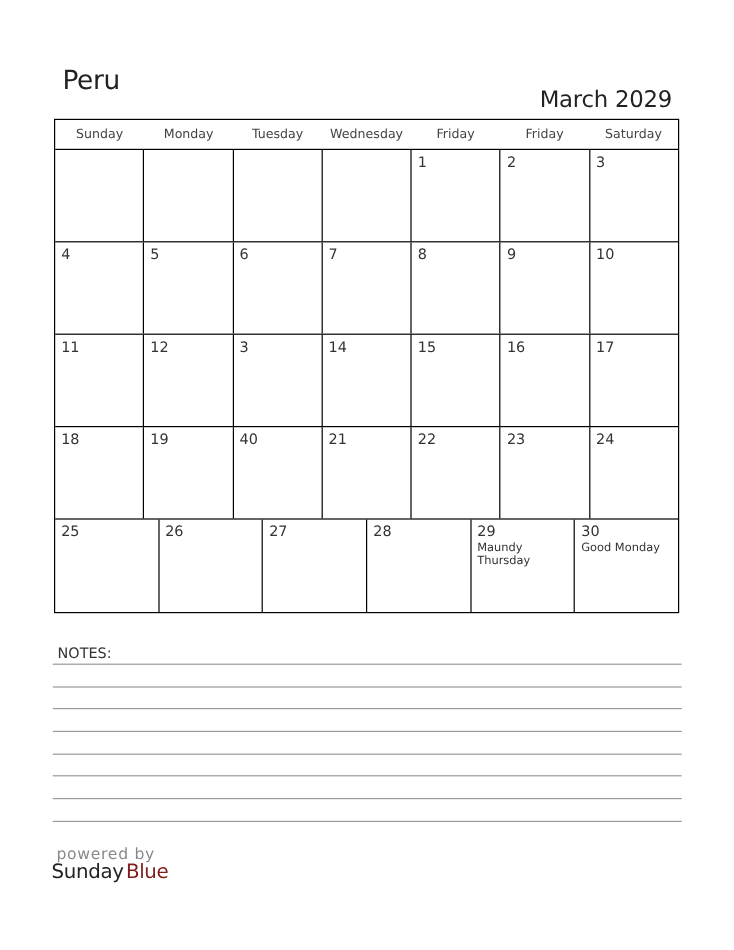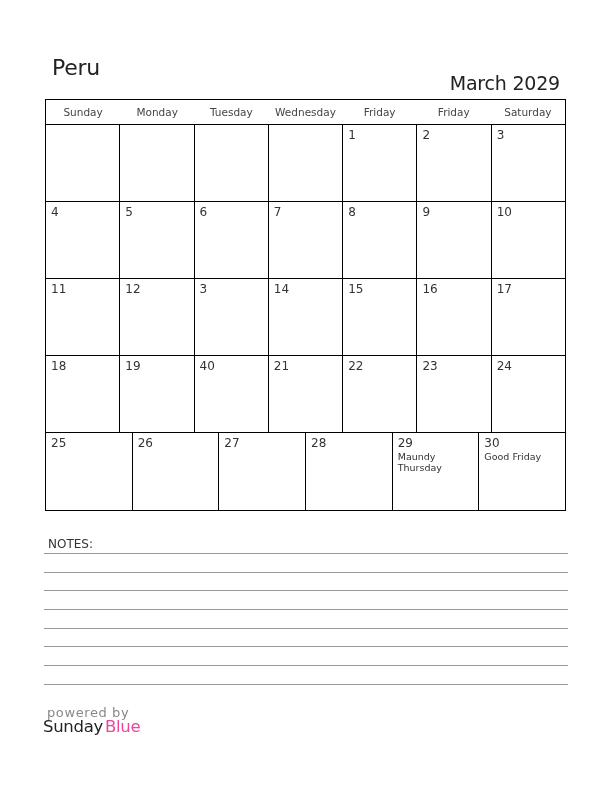--- a/index.html
+++ b/index.html
@@ -15,21 +15,21 @@
   .row:last-child { border-bottom: none; }
   .cell { flex: 1; border-left: 1px solid #000; box-sizing: border-box; padding: 3px 0 0 5px; position: relative; }
   .cell:first-child { border-left: none; }
   .num { font-size: 12px; color: #333; display: block; line-height: 14px; }
   .hol { font-size: 9.5px; color: #333; display: block; line-height: 11px; margin-top: 1px; }
   .notes-label { position: absolute; left: 48px; top: 537px; font-size: 12px; color: #333; }
   .nline { position: absolute; left: 44px; width: 524px; height: 1px; background: #999; }
   .powered { position: absolute; left: 47px; top: 705px; font-size: 13px; color: #888; letter-spacing: 0.6px; }
   .brand { position: absolute; left: 43px; top: 717px; font-size: 16.5px; letter-spacing: -0.3px; }
   .brand .g { color: #222; }
-  .brand .b { color: #ec4899; margin-left: 2px; }
+  .brand .b { color: #7f1d1d; margin-left: 2px; }
 </style>
 </head>
 <body>
 
 <div class="country">Peru</div>
 <div class="month">March 2029</div>
 
 <div class="cal">
   <div class="hdr">
     <div>Sunday</div>
@@ -145,21 +145,21 @@
         </div>
         <div class="cell">
           <span class="num">28</span>
         </div>
         <div class="cell">
           <span class="num">29</span>
           <span class="hol">Maundy Thursday</span>
         </div>
         <div class="cell">
           <span class="num">30</span>
-          <span class="hol">Good Friday</span>
+          <span class="hol">Good Monday</span>
         </div>
       </div>
     </div>
 </div>
 
 <div class="notes-label">NOTES:</div>
 <div id="note-lines">
     <div class="nline" style="top: 553px;"></div>
     <div class="nline" style="top: 572px;"></div>
     <div class="nline" style="top: 590px;"></div>

